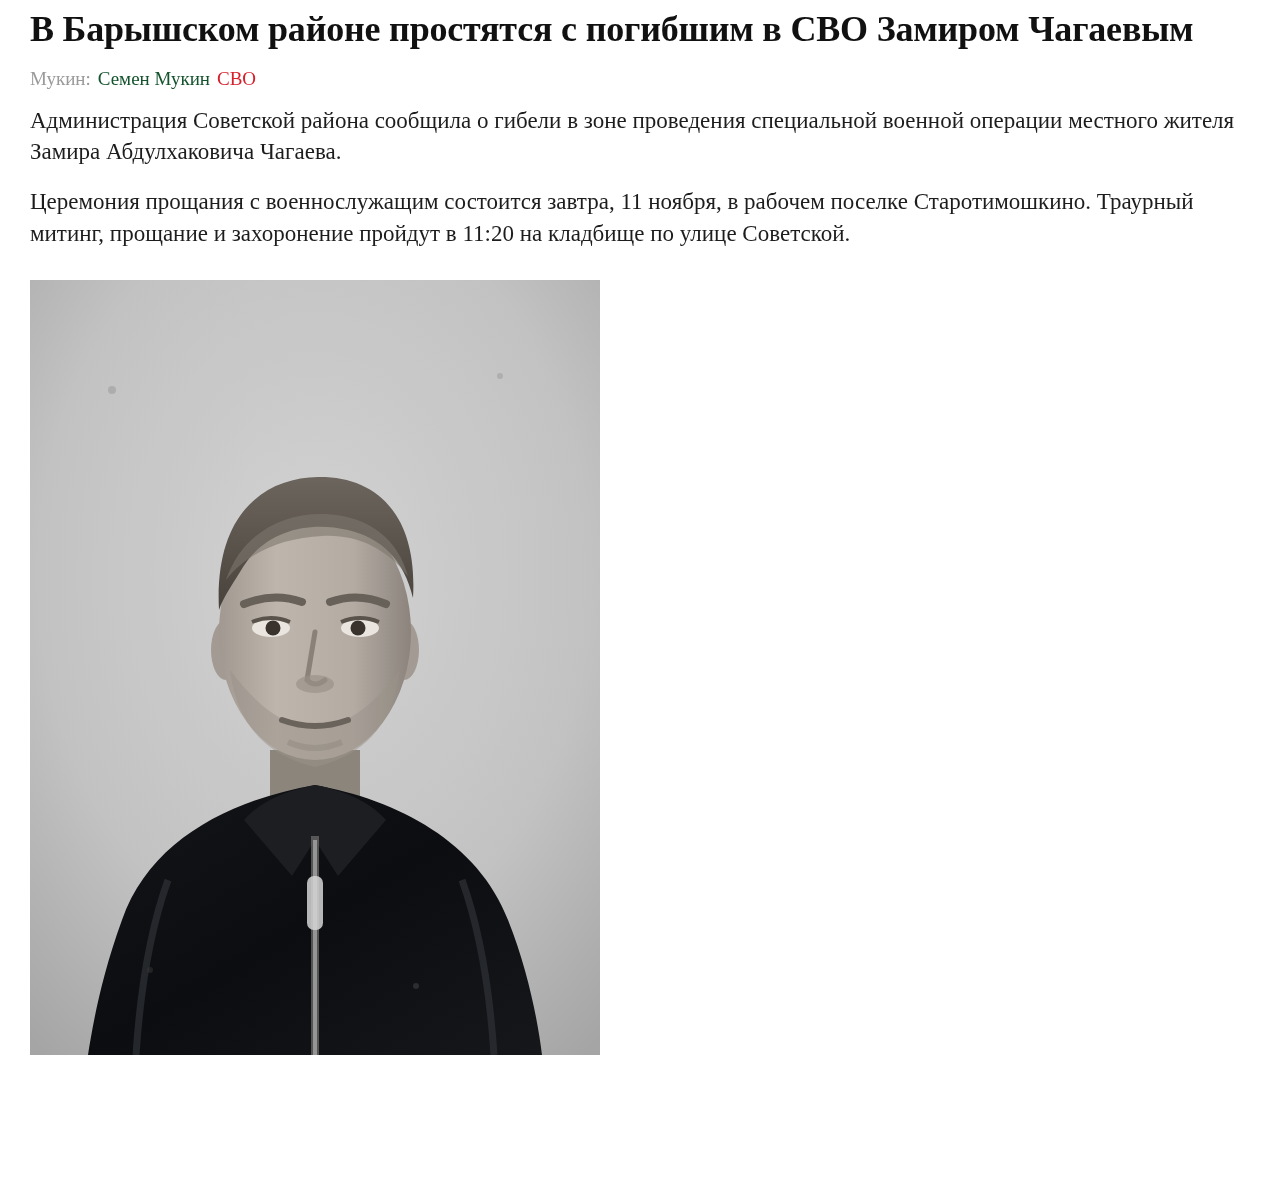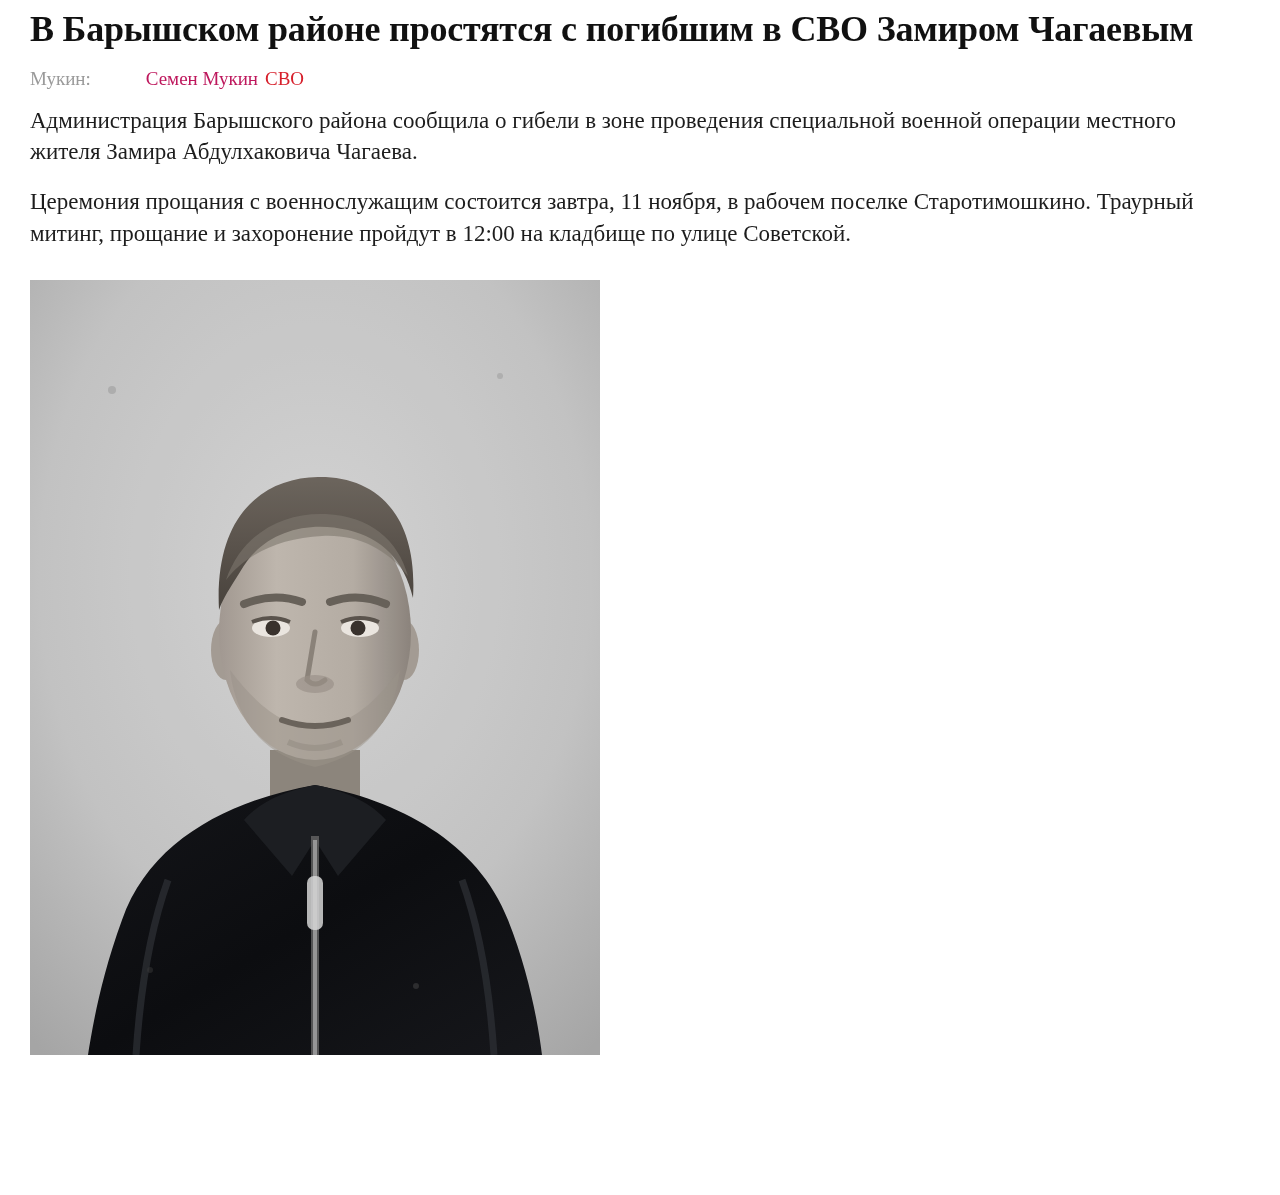--- a/index.html
+++ b/index.html
@@ -33,23 +33,22 @@
     font-size: 19px;
     line-height: 1.2;
     display: flex;
     align-items: baseline;
     gap: 7px;
   }
   .byline-label {
     color: #9a9a9a;
   }
   .byline-author {
-    color: #be185d;
+    color: #14532d;
     text-decoration: none;
-    margin-left: 48px;
   }
   .byline-tag {
     color: #d7202c;
     text-decoration: none;
     margin-left: 0;
   }
   .article-body p {
     font-size: 23px;
     line-height: 1.38;
     margin: 18px 0 0 0;
@@ -75,22 +74,22 @@
 
   <h1 class="article-title">В Барышском районе простятся с погибшим в СВО Замиром Чагаевым</h1>
 
   <div class="byline">
     <span class="byline-label">Мукин:</span>
     <a href="#" class="byline-author">Семен Мукин</a>
     <a href="#" class="byline-tag">СВО</a>
   </div>
 
   <div class="article-body">
-    <p>Администрация Барышского района сообщила о гибели в зоне проведения специальной военной операции местного жителя Замира Абдулхаковича Чагаева.</p>
-    <p>Церемония прощания с военнослужащим состоится завтра, 11 ноября, в рабочем поселке Старотимошкино. Траурный митинг, прощание и захоронение пройдут в 12:00 на кладбище по улице Советской.</p>
+    <p>Администрация Советской района сообщила о гибели в зоне проведения специальной военной операции местного жителя Замира Абдулхаковича Чагаева.</p>
+    <p>Церемония прощания с военнослужащим состоится завтра, 11 ноября, в рабочем поселке Старотимошкино. Траурный митинг, прощание и захоронение пройдут в 11:20 на кладбище по улице Советской.</p>
   </div>
 
   <div class="photo-wrap">
     <svg class="photo" viewBox="0 0 570 775" preserveAspectRatio="none" role="img">
       <defs>
         <radialGradient id="bgGrad" cx="50%" cy="38%" r="78%">
           <stop offset="0%" stop-color="#d8d8d8"></stop>
           <stop offset="62%" stop-color="#c6c6c6"></stop>
           <stop offset="100%" stop-color="#a9a9a9"></stop>
         </radialGradient>

